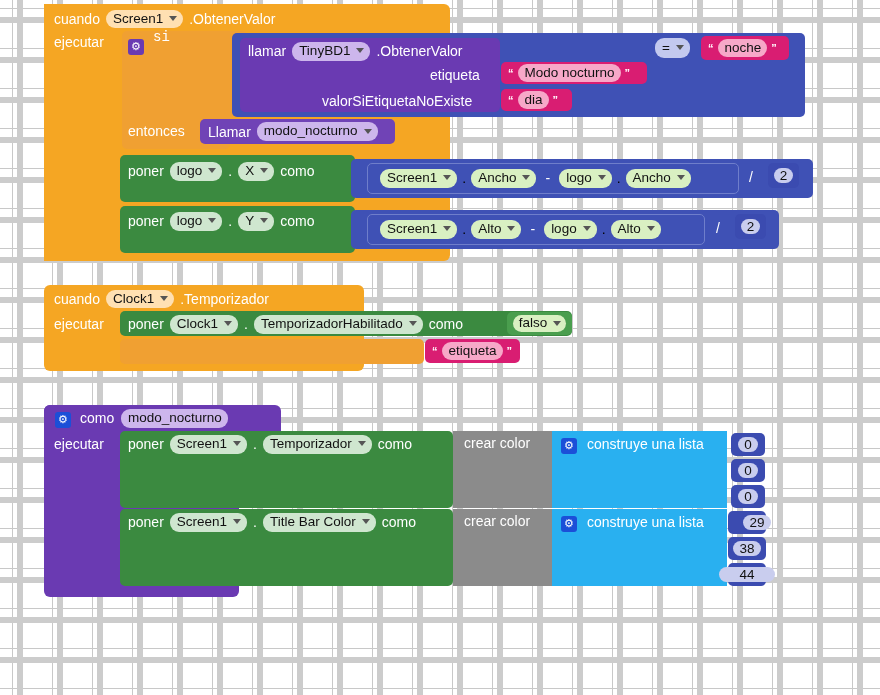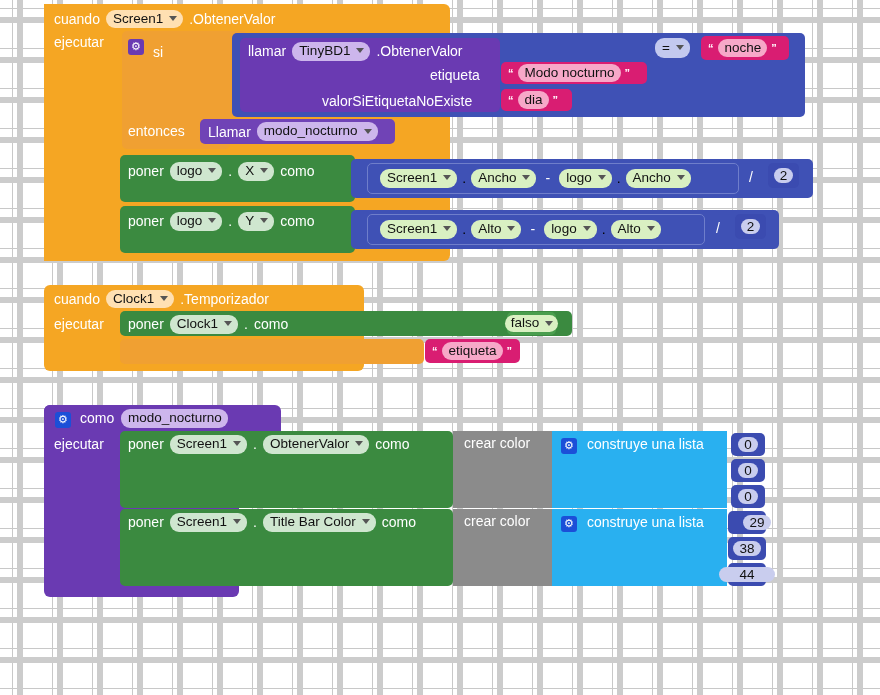--- a/index.html
+++ b/index.html
@@ -99,21 +99,21 @@
     <span class="lbl">.ObtenerValor</span>
   </div>
 
   <div class="blk lbl" style="left:54px; top:35px;">ejecutar</div>
 
   <div class="blk c-orange2 rounded" style="left:122px; top:31px; width:108px; height:118px;"></div>
   <div class="blk c-orange2" style="left:210px; top:31px; width:36px; height:86px; border-radius:0 4px 4px 0;"></div>
   <div class="blk" style="left:128px; top:36px;">
     <span class="gear gear-purple">⚙</span>
   </div>
-  <div class="blk lbl" style="left:153px; top:45px;">si</div>
+  <div class="blk lbl" style="left:153px; top:30px;font-family:Liberation Mono, monospace;">si</div>
   <div class="blk lbl" style="left:128px; top:124px;">entonces</div>
 
   <div class="blk c-blue rounded" style="left:232px; top:33px; width:573px; height:84px;"></div>
 
   <div class="blk c-purple rounded" style="left:240px; top:38px; width:260px; height:74px;"></div>
   <div class="blk row" style="left:248px; top:42px;">
     <span class="lbl">llamar</span>
     <span class="field f-purple">
       <span>TinyBD1</span>
       <i class="caret"></i>
@@ -253,24 +253,28 @@
   <div class="blk lbl" style="left:54px; top:317px;">ejecutar</div>
 
   <div class="blk c-green rounded" style="left:120px; top:311px; width:452px; height:25px;"></div>
   <div class="blk row" style="left:128px; top:315px; gap:6px;">
     <span class="lbl">poner</span>
     <span class="field f-green">
       <span>Clock1</span>
       <i class="caret"></i>
     </span>
     <span class="lbl">.</span>
-    <span class="lbl">como</span>
-  </div>
-
-  <div class="blk c-green2 rounded" style="left:507px; top:312px; width:49px; height:23px; display:flex; align-items:center; justify-content:center;">
+    <span class="field f-green">
+      <span>TemporizadorHabilitado</span>
+      <i class="caret"></i>
+    </span>
+    <span class="lbl">como</span>
+  </div>
+
+  <div class="blk c-green2 rounded" style="left:507px; top:312px; width:65px; height:23px; display:flex; align-items:center; justify-content:center;">
     <span class="field f-lgreen" style="padding:1px 5px 2px 6px;">
       <span>falso</span>
       <i class="caret"></i>
     </span>
   </div>
 
   <div class="blk c-orange2 rounded" style="left:120px; top:339px; width:304px; height:25px;"></div>
   <div class="blk c-pink rounded row" style="left:425px; top:339px; height:24px; padding:0 7px; gap:4px; width:95px;">
     <span class="quote">“</span>
     <span class="field f-pink">etiqueta</span>
@@ -290,21 +294,21 @@
 
   <div class="blk c-green rounded" style="left:120px; top:431px; width:333px; height:77px;"></div>
   <div class="blk row" style="left:128px; top:435px; gap:6px;">
     <span class="lbl">poner</span>
     <span class="field f-green">
       <span>Screen1</span>
       <i class="caret"></i>
     </span>
     <span class="lbl">.</span>
     <span class="field f-green">
-      <span>ObtenerValor</span>
+      <span>Temporizador</span>
       <i class="caret"></i>
     </span>
     <span class="lbl">como</span>
   </div>
 
   <div class="blk c-grey" style="left:453px; top:431px; width:99px; height:77px;"></div>
   <div class="blk lbl" style="left:464px; top:436px;">crear color</div>
 
   <div class="blk c-lblue" style="left:552px; top:431px; width:175px; height:77px;"></div>
   <div class="blk" style="left:561px; top:435px;">

